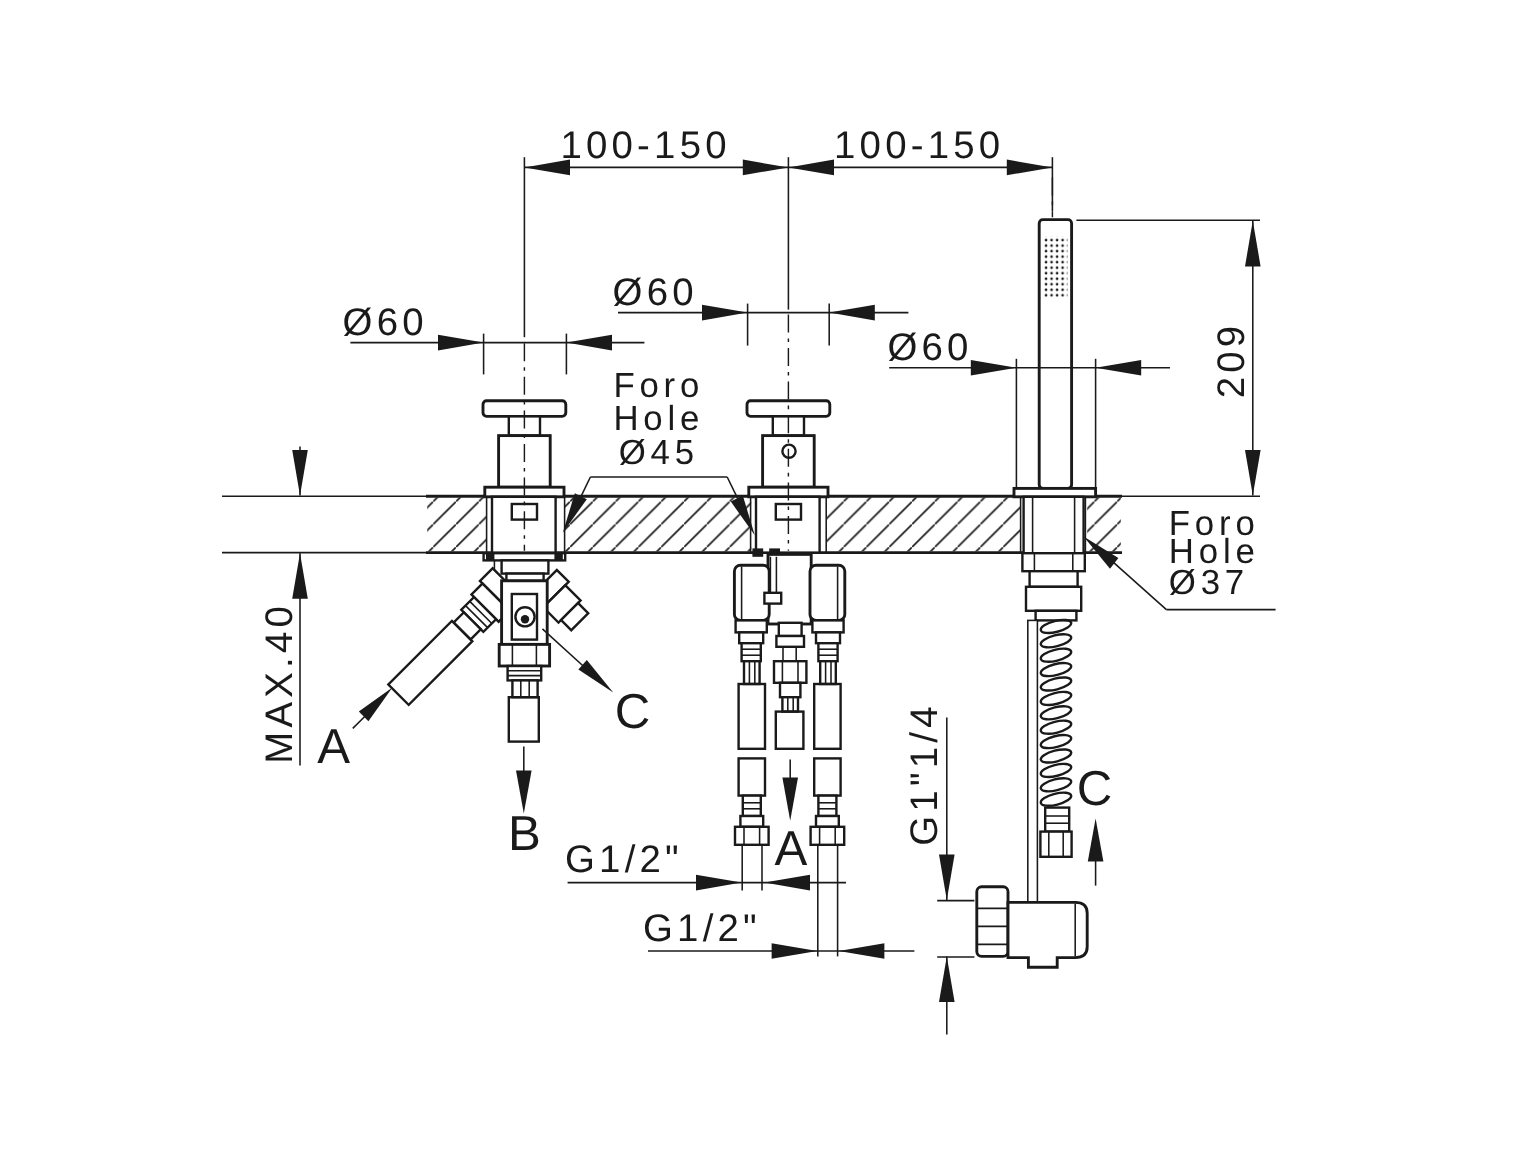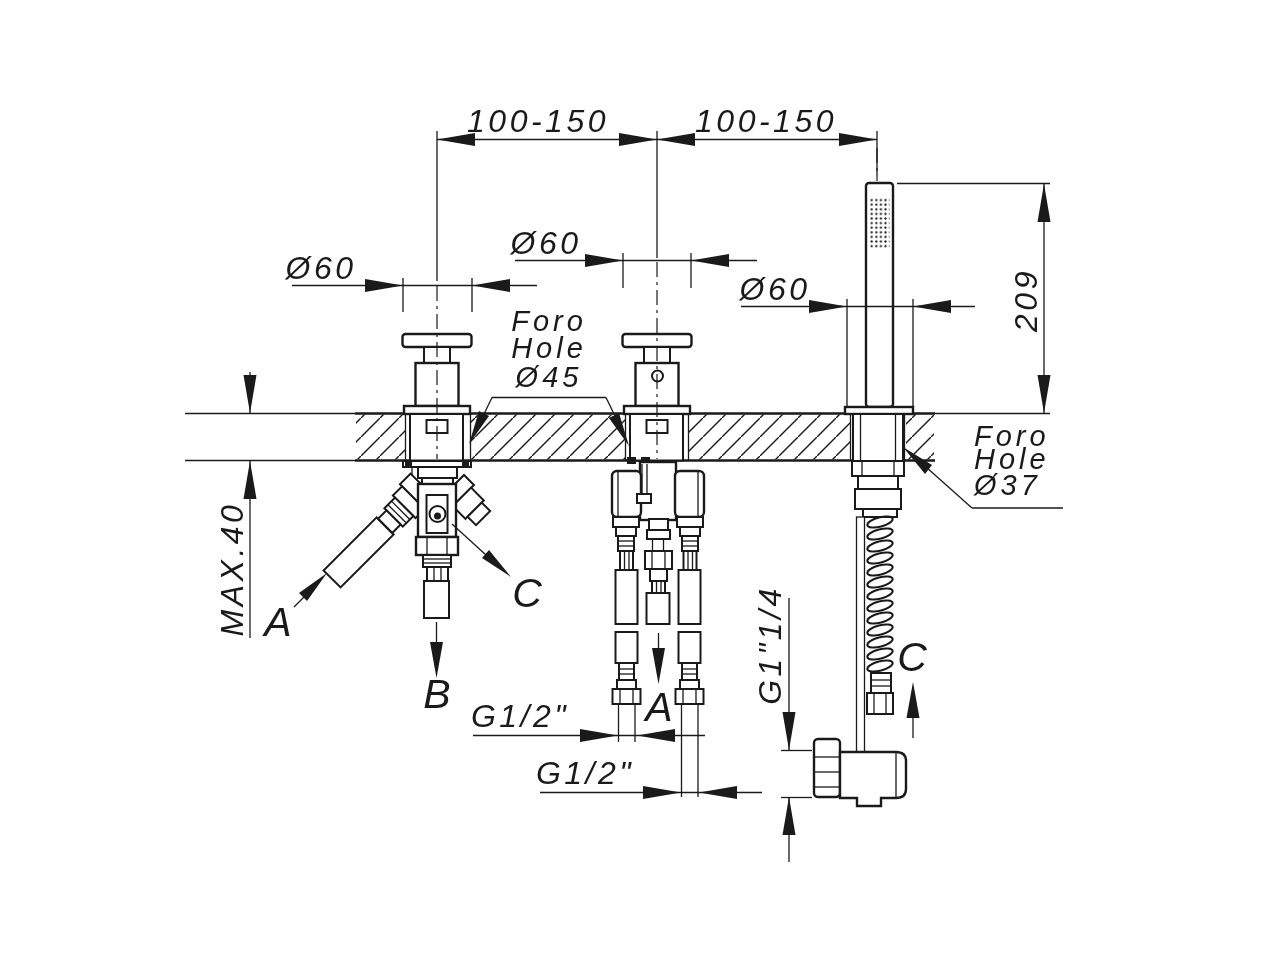--- a/index.html
+++ b/index.html
@@ -1,16 +1,16 @@
 <!DOCTYPE html>
 <html><head>
 <meta charset="utf-8">
 <style>
   html,body{margin:0;padding:0;background:#ffffff;}
-  .stage{position:relative;width:1280px;height:960px;background:#ffffff;overflow:hidden;font-style:italic;}
+  .stage{position:relative;width:1280px;height:960px;background:#ffffff;overflow:hidden;}
   svg text{font-family:"Liberation Sans",sans-serif;fill:#1a1a1a;}
   .dimtxt{font-size:32px;letter-spacing:3.5px;}
   .notetxt{font-size:29px;letter-spacing:4px;}
   .lbl{font-size:41px;letter-spacing:0;}
   .ln{stroke:#1a1a1a;fill:none;}
   .thin{stroke-width:1.3;}
   .med{stroke-width:2;}
   .thick{stroke-width:2.4;}
   .wf{fill:#ffffff;}
   .blk{fill:#1a1a1a;stroke:none;}

